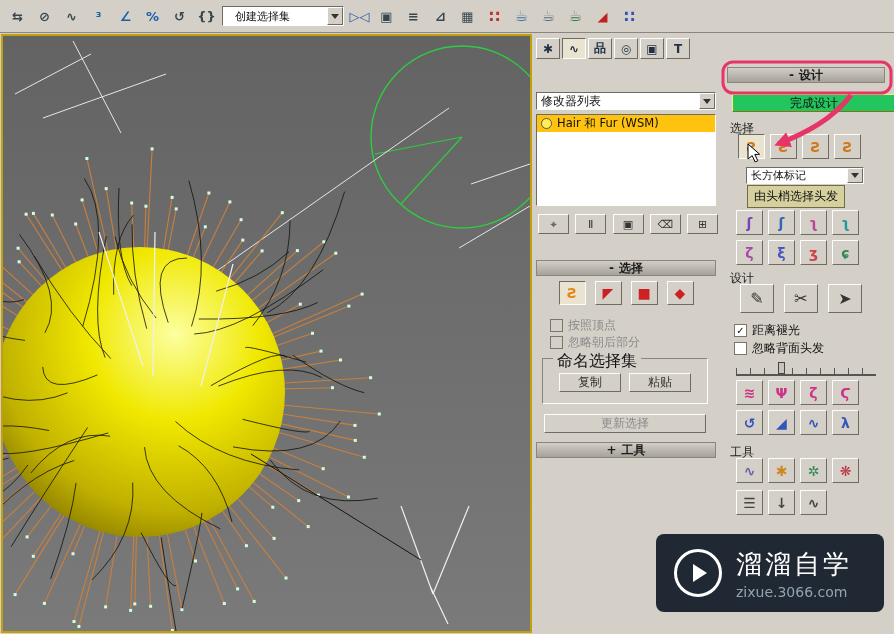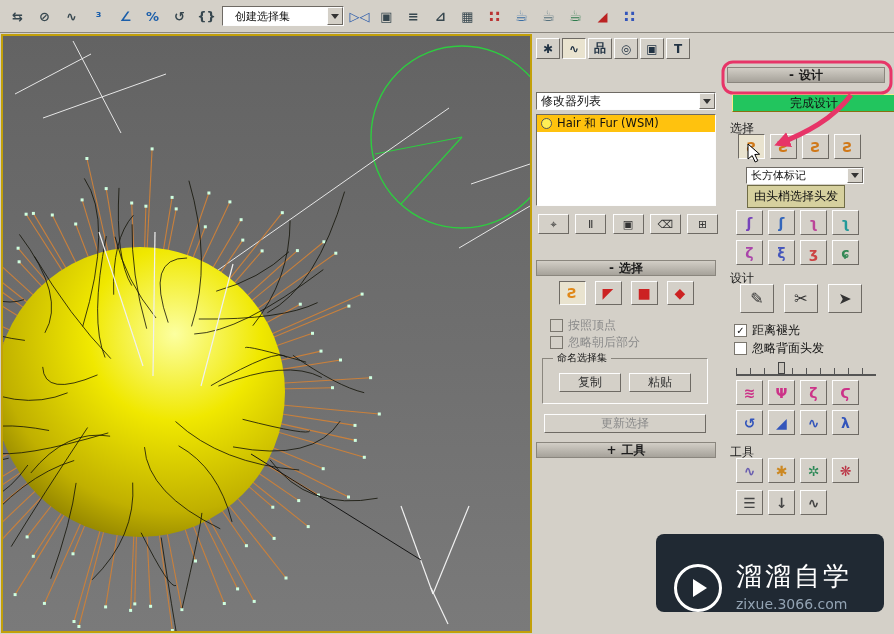--- a/index.html
+++ b/index.html
@@ -36,21 +36,21 @@
   .rh-sel{position:absolute;left:0;top:224px;width:180px}
   .selicons{position:absolute;left:0;top:245px;width:180px;display:flex;gap:9px;justify-content:center}
   .icn{width:27px;height:24px;display:flex;align-items:center;justify-content:center;font-size:14px;font-weight:bold}
   .chkrow{display:flex;align-items:center;gap:5px}
   .cb{width:11px;height:11px;background:#fff;border:1px solid #7a766e;display:flex;align-items:center;justify-content:center;font-size:10px;line-height:1;flex:0 0 auto;box-sizing:content-box}
   .cb.dis{background:#d4d0c8}
   .graytxt{color:#8a8a8a}
   .cmd-chk1{position:absolute;left:14px;top:281px}
   .cmd-chk2{position:absolute;left:14px;top:298px}
   .group{position:absolute;left:6px;top:322px;width:166px;height:46px;border:1px solid;border-color:#8a867e #fdfdfd #fdfdfd #8a867e;box-sizing:border-box}
-  .gtitle{position:absolute;left:10px;top:-8px;background:#d4d0c8;padding:0 4px;font-size:10px}
+  .gtitle{position:absolute;left:10px;top:-8px;background:#d4d0c8;padding:0 4px;font-size:16px}
   .gbtns{display:flex;gap:8px;justify-content:center;margin-top:14px}
   .gbtn{width:62px;height:19px;display:flex;align-items:center;justify-content:center;color:#333}
   .updbtn{position:absolute;left:8px;top:378px;width:162px;height:19px;display:flex;align-items:center;justify-content:center;color:#8a8a8a}
   .rh-tools{position:absolute;left:0;top:406px;width:180px}
   
   .design{position:absolute;left:722px;top:36px;width:170px;height:596px}
   .d-head{position:absolute;left:5px;top:31px;width:158px}
   .d-finish{position:absolute;left:10px;top:58px;width:164px;height:18px;display:flex;align-items:center;justify-content:center;background:#22c55e;border:1px solid;border-color:#fde98a #8a6e10 #8a6e10 #fde98a;font-weight:normal;box-sizing:border-box}
   .slabel{font-size:12px;color:#1c1c1c}
   .d-sel-label{position:absolute;left:8px;top:84px}
@@ -78,21 +78,21 @@
   .d-stylerow1 .icn2{color:#cc3388}
   .d-stylerow2{position:absolute;left:14px;top:374px}
   .d-stylerow2 .icn2{color:#3355bb}
   .d-tools-label{position:absolute;left:8px;top:408px}
   .d-toolrow1{position:absolute;left:14px;top:422px}
   .d-toolrow1 .icn2:nth-child(1){color:#6a5fb0}.d-toolrow1 .icn2:nth-child(2){color:#cc8822}
   .d-toolrow1 .icn2:nth-child(3){color:#2a8855}.d-toolrow1 .icn2:nth-child(4){color:#bb3344}
   .d-toolrow2{position:absolute;left:14px;top:454px}
   .d-toolrow2 .icn2{color:#444}
   
-  .watermark{position:absolute;left:656px;top:534px;width:228px;height:78px;background:rgba(16,26,38,0.92);border-radius:8px;display:flex;align-items:flex-end;gap:14px;padding:0 18px;box-sizing:border-box;z-index:50}
+  .watermark{position:absolute;left:656px;top:534px;width:228px;height:78px;background:rgba(16,26,38,0.92);border-radius:8px;display:flex;align-items:center;gap:14px;padding:0 18px;box-sizing:border-box;z-index:50}
   .wm-icon{width:42px;height:42px;border:3px solid #fff;border-radius:50%;display:flex;align-items:center;justify-content:center;flex:0 0 auto}
   .wm-tri{width:0;height:0;border-left:14px solid #fff;border-top:9px solid transparent;border-bottom:9px solid transparent;margin-left:4px}
   .wm-brand{font-size:26px;color:#fff;letter-spacing:3px;white-space:nowrap}
   .wm-url{font-size:14px;color:#93a3b3;margin-top:2px}
   .overlay{position:absolute;left:0;top:0;pointer-events:none;z-index:60}
 </style>
 </head>
 <body>
 
 <div class="app">

